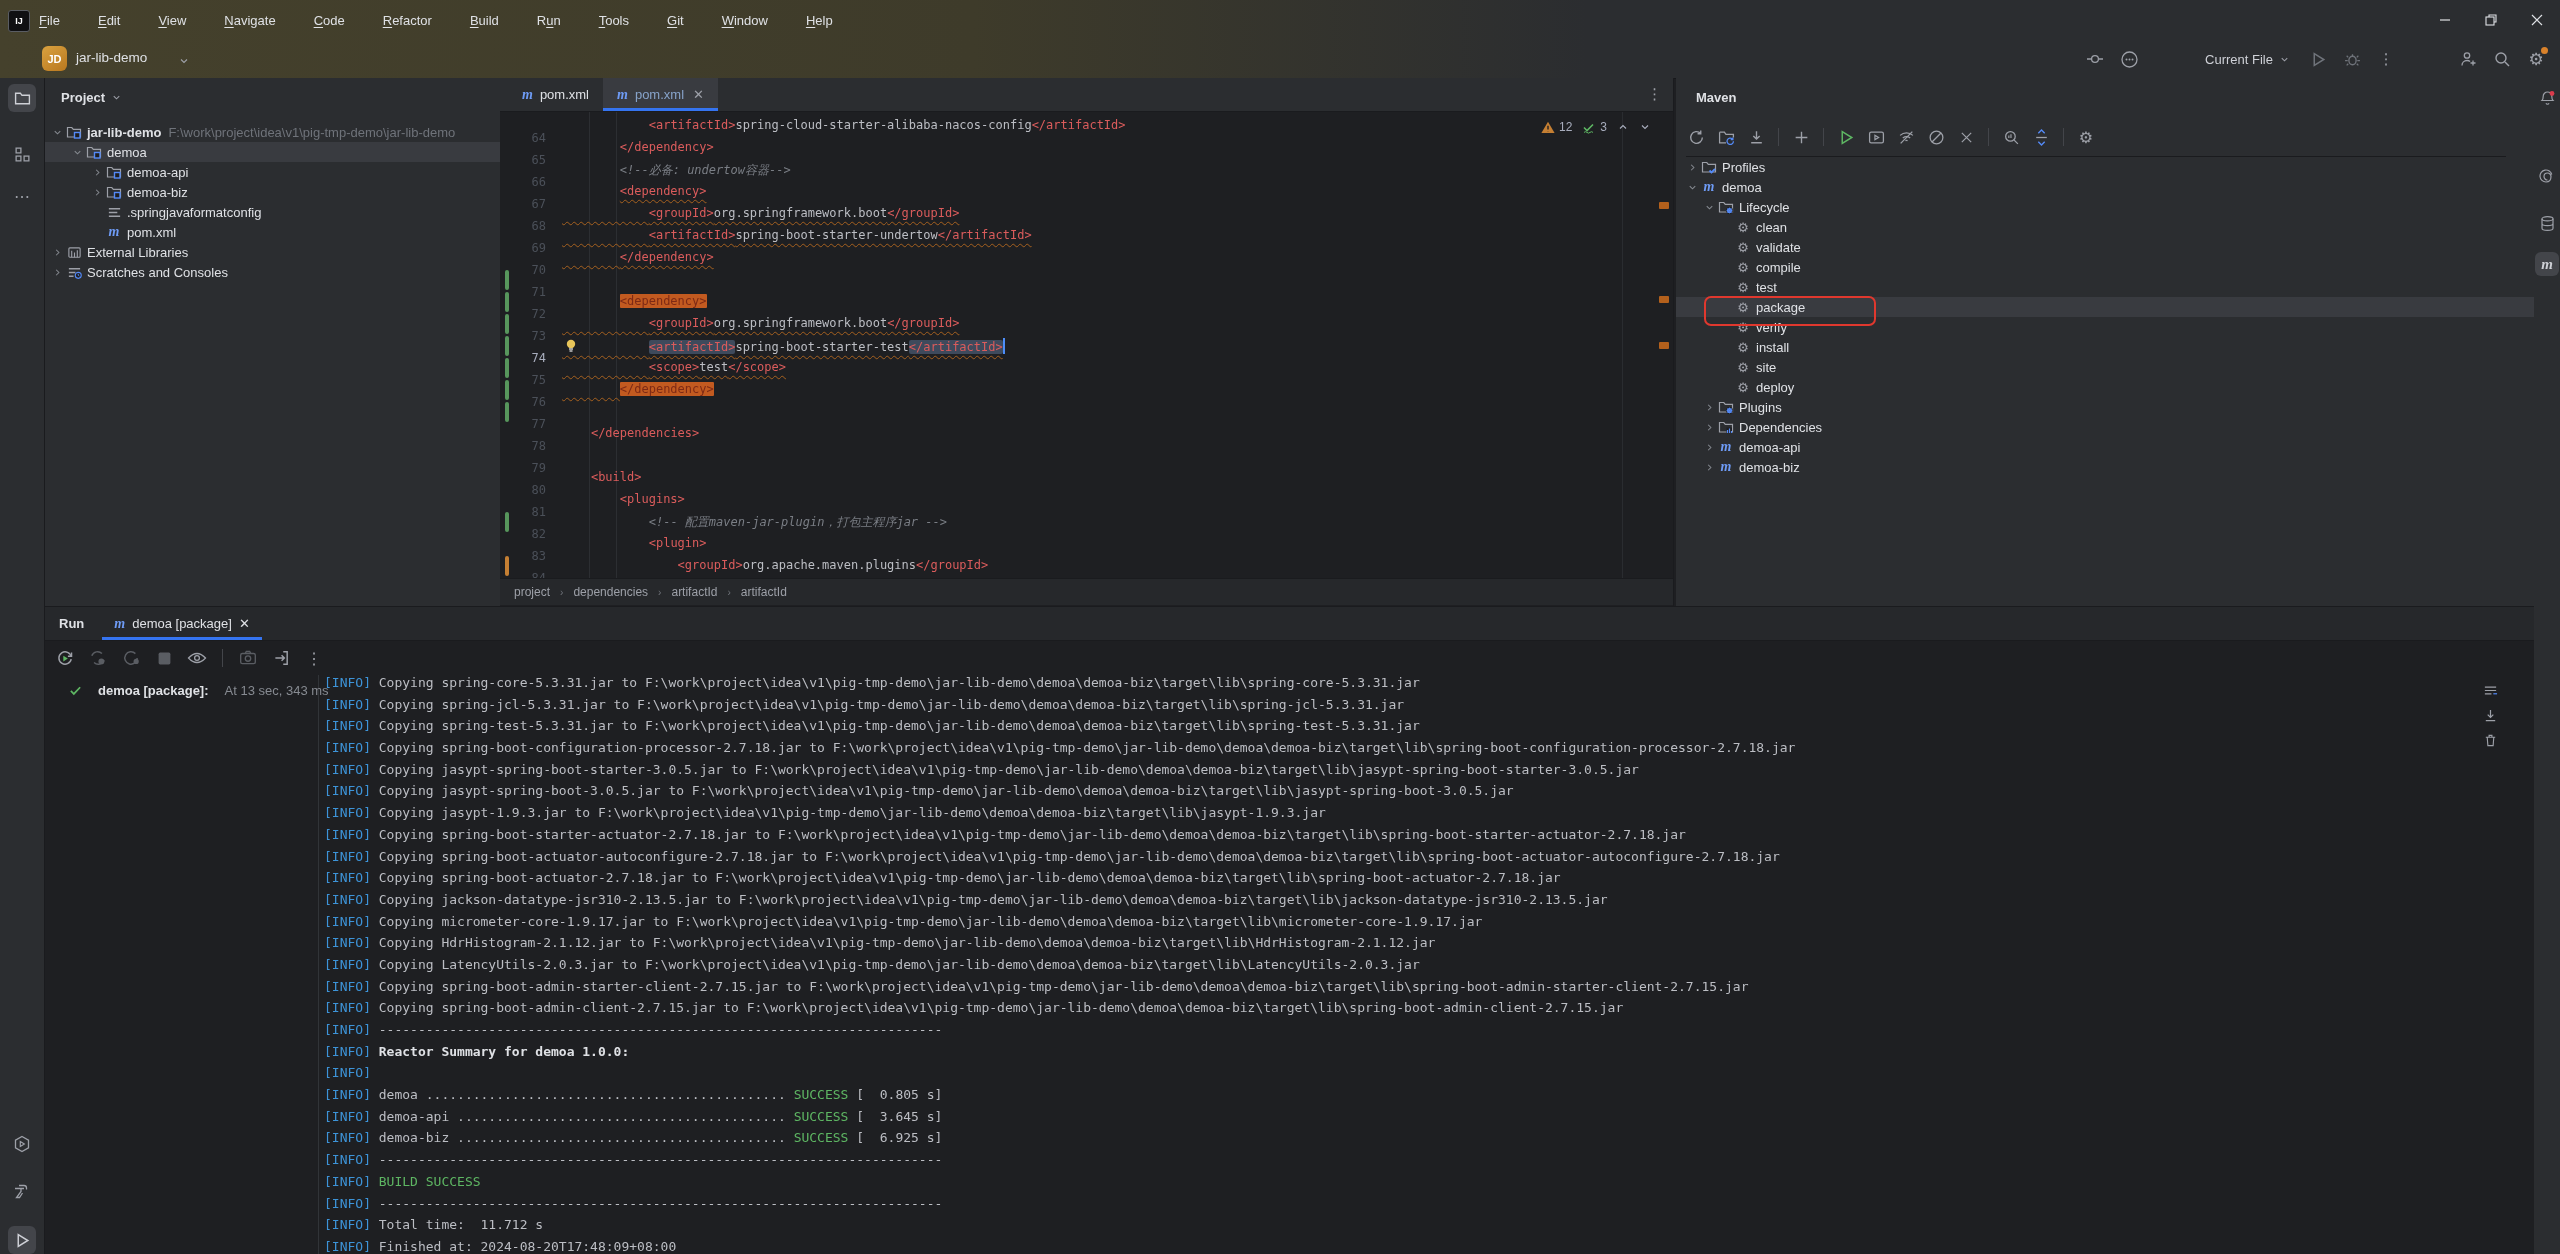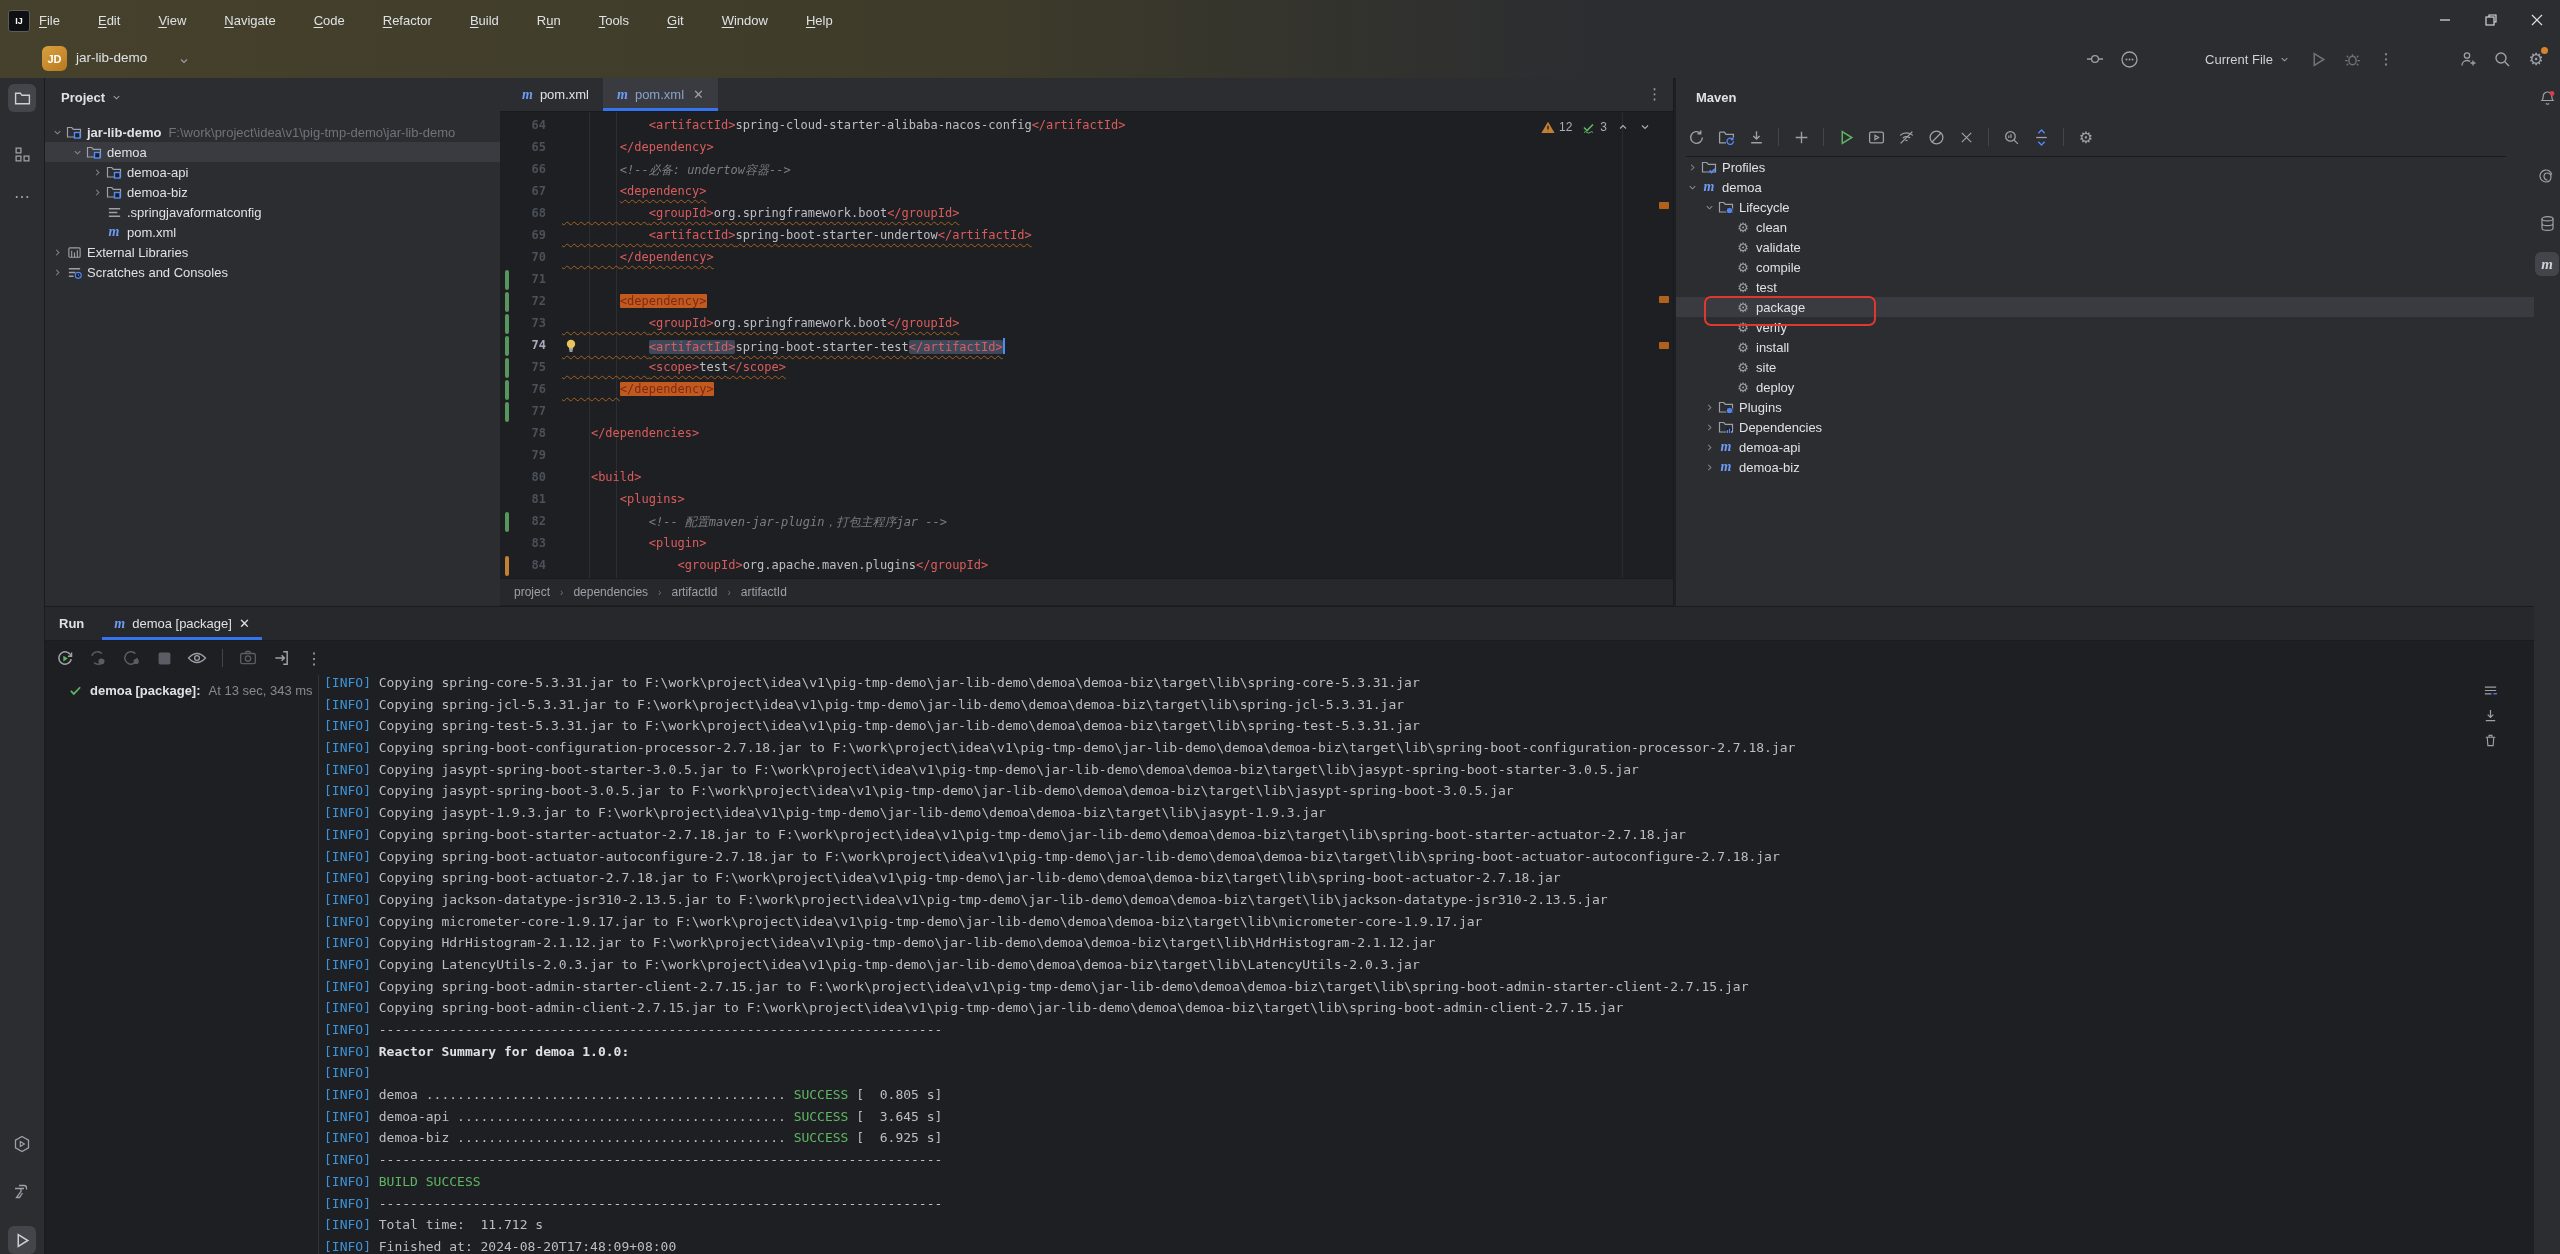--- a/index.html
+++ b/index.html
@@ -56,21 +56,21 @@
   .etab.active::after{content:"";position:absolute;left:0;right:0;bottom:0;height:3px;background:#3574F0;}
   .etab .close{color:#9DA0A8;font-size:13px;margin-left:2px;}
   #tab-kebab{position:absolute;right:10px;top:7px;color:#9DA0A8;font-size:15px;letter-spacing:1px;}
   #code-area{position:absolute;left:0;top:34px;width:100%;height:466px;overflow:hidden;}
   .iguide{position:absolute;top:0;bottom:0;width:1px;background:#2c2e32;}
   #margin-guide{position:absolute;left:1122px;top:0;bottom:0;width:1px;background:#2a2c30;}
   #code-lines{position:absolute;left:0;top:3px;width:100%;}
   .code-line{position:relative;height:22px;font:12px "DejaVu Sans Mono",monospace;white-space:pre;}
   .vcsbar{position:absolute;left:5px;top:1px;height:20px;width:4px;border-radius:2px;}
   .vcsbar.green{background:#57965C;} .vcsbar.orange{background:#C57F33;}
-  .lnum{position:absolute;left:0;width:46px;text-align:right;color:#4B5059;top:3px;font-weight:bold;}
+  .lnum{position:absolute;left:0;width:46px;text-align:right;color:#4B5059;top:16px;}
   .lnum.active{color:#A8ADBD;}
   .code-text{position:absolute;left:62px;top:3px;}
   .seg.tag{color:#DB5C5C;} .seg.txt{color:#BCBEC4;} .seg.cmt{color:#7A7E85;font-style:italic;}
   .seg.wave{text-decoration-line:underline;text-decoration-style:wavy;text-decoration-color:#A5601F;text-decoration-thickness:1px;text-underline-offset:4px;}
   .seg.hl-or{background:#C25A20;color:#7E2A15;border-radius:1px;}
   .seg.hl-tok{background:#3E4A5C;border-radius:2px;}
   .seg.caret{display:inline-block;width:2px;height:16px;background:#4D8DF8;vertical-align:text-bottom;}
   .bulb{position:absolute;left:64px;top:3px;}
   #inspect-widget{position:absolute;right:22px;top:8px;display:flex;align-items:center;gap:10px;font-size:12px;color:#A8ADBD;}
   .stripe-mark{position:absolute;right:4px;width:10px;height:7px;background:#B3601C;border-radius:1px;}
@@ -89,21 +89,21 @@
   #run-panel{position:absolute;left:45px;top:606px;width:2489px;height:648px;background:#1E1F22;border-top:1px solid #1a1b1e;}
   #run-tabs{position:absolute;left:0;top:0;width:100%;height:33px;background:#26282b;border-bottom:1px solid #1a1b1e;display:flex;align-items:stretch;}
   #run-title{display:flex;align-items:center;font-size:13px;font-weight:bold;color:#DFE1E5;padding:0 18px 0 14px;}
   .rtab{display:flex;align-items:center;gap:7px;padding:0 12px;font-size:13px;color:#DFE1E5;position:relative;}
   .rtab.active::after{content:"";position:absolute;left:0;right:0;bottom:0;height:3px;background:#3574F0;}
   #run-toolbar{position:absolute;left:0;top:34px;width:100%;height:34px;display:flex;align-items:center;gap:13px;padding-left:10px;box-sizing:border-box;color:#9DA0A8;}
   .rt-icon{width:20px;height:20px;display:flex;align-items:center;justify-content:center;}
   .rt-icon.dim{color:#5A5D63;}
   #run-content{position:absolute;left:0;top:68px;width:100%;bottom:0;}
   #run-left{position:absolute;left:0;top:0;width:273px;bottom:0;border-right:1px solid #313438;}
-  #run-status{position:absolute;left:24px;top:8px;display:flex;align-items:center;gap:8px;font-size:13px;white-space:nowrap;}
+  #run-status{position:absolute;left:24px;top:8px;display:flex;align-items:center;gap:16px;font-size:13px;white-space:nowrap;}
   #run-status .nm{font-weight:bold;color:#DFE1E5;}
   #run-status .tm{color:#868A91;}
   #console{position:absolute;left:275px;top:0;right:0;bottom:0;overflow:hidden;}
   .con-line{height:21.7px;font:13px "DejaVu Sans Mono",monospace;white-space:pre;padding-left:4px;}
   .seg.info{color:#3D94D9;} .seg.p{color:#BCBEC4;} .seg.pb{color:#DFE1E5;font-weight:bold;}
   .seg.ok{color:#5EB663;font-weight:normal;}
   #console-btns{position:absolute;right:36px;top:8px;display:flex;flex-direction:column;gap:10px;color:#9DA0A8;}
 </style>
 </head>
 <body>

